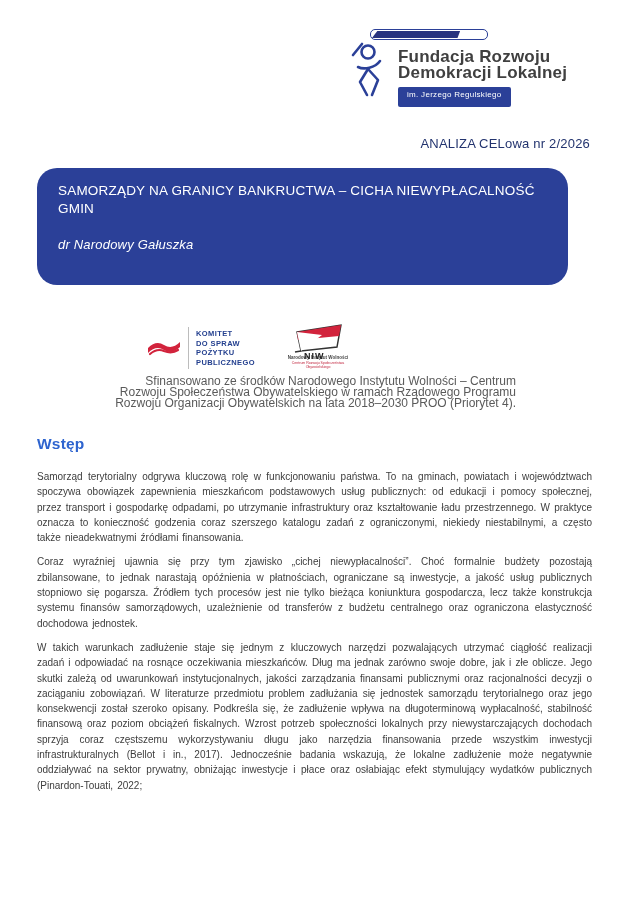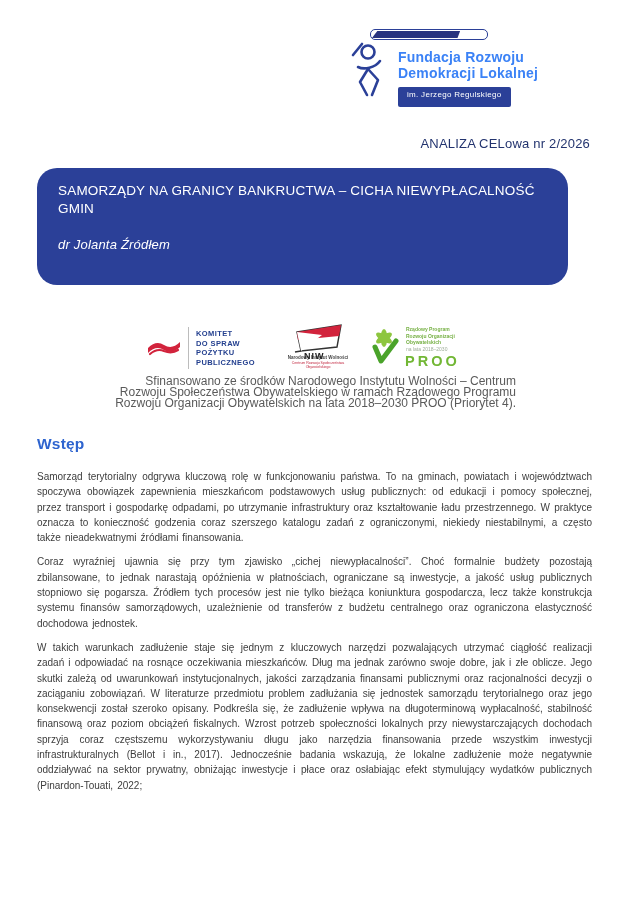--- a/index.html
+++ b/index.html
@@ -10,21 +10,21 @@
   
   .cel-logo{position:absolute;left:62px;top:28px;}
   .cel-line{font-size:18px;font-weight:bold;line-height:26px;color:#23397f;letter-spacing:.3px;}
   .cel-accent{color:#2c63d6;}
   
   .frdl{position:absolute;left:350px;top:28px;width:240px;height:84px;}
   .frdl-bar{position:absolute;left:20px;top:1px;width:116px;height:9px;border:1.3px solid #2b4098;border-radius:5px;overflow:hidden;background:#fff;}
   .frdl-bar-fill{position:absolute;left:1px;top:1px;bottom:1px;width:76%;background:#28337f;
     clip-path:polygon(0 100%,6% 0,100% 0,97% 100%);}
   .frdl-person{position:absolute;left:0;top:13px;}
-  .frdl-name{position:absolute;left:48px;top:21px;font-size:14px;font-weight:bold;color:#3b82f6;line-height:16px;letter-spacing:.2px;}
+  .frdl-name{position:absolute;left:48px;top:21px;font-size:17px;font-weight:bold;color:#404040;line-height:16px;letter-spacing:.2px;}
   .frdl-badge{position:absolute;left:48px;top:59px;background:#2b4098;color:#fff;font-size:8px;padding:3px 9px 8px;border-radius:2px;letter-spacing:.3px;}
   
   .issue-label{position:absolute;right:39px;top:136px;font-size:13px;color:#22336e;letter-spacing:.2px;}
   
   .banner{position:absolute;left:37px;top:168px;width:531px;height:117px;background:#2b4098;border-radius:20px;color:#ffffff;}
   .banner-title{position:absolute;left:21px;top:14px;right:28px;font-size:13.5px;font-weight:normal;line-height:17.5px;letter-spacing:.2px;}
   .banner-author{position:absolute;left:21px;top:69px;font-size:13px;font-style:italic;letter-spacing:.2px;}
   
   .logos-row{position:absolute;left:0;top:322px;width:629px;height:52px;}
   .logo-komitet{position:absolute;left:147px;top:5px;display:flex;align-items:center;gap:7px;}
@@ -70,21 +70,21 @@
       <div>Fundacja Rozwoju</div>
       <div>Demokracji Lokalnej</div>
     </div>
     <div class="frdl-badge">im. Jerzego Regulskiego</div>
   </div>
 
   <div class="issue-label">ANALIZA CELowa nr 2/2026</div>
 
   <div class="banner">
     <div class="banner-title">SAMORZĄDY NA GRANICY BANKRUCTWA – CICHA NIEWYPŁACALNOŚĆ GMIN</div>
-    <div class="banner-author">dr Jolanta Źródłem</div>
+    <div class="banner-author">dr Narodowy Gałuszka</div>
   </div>
 
   <div class="logos-row">
 
     <div class="logo-komitet">
       <svg width="34" height="22" viewBox="0 0 34 22">
         <path d="M1,11 Q9,3 17,8 Q25,13 33,5 L33,10 Q25,18 17,13 Q9,8 1,16 Z" fill="#d2233c"></path>
         <path d="M3,17 Q10,11 17,14 Q25,17 31,13" fill="none" stroke="#d2233c" stroke-width="2.2" stroke-linecap="round"></path>
       </svg>
       <div class="k-div"></div>
@@ -103,37 +103,20 @@
           <path d="M10,9 L54,2 L52,13 L11,17 Z" fill="#d2233c"></path>
           <path d="M10,9 L35,12 L14,28 Z" fill="#ffffff"></path>
           <line x1="14" y1="28" x2="8" y2="29" stroke="#333" stroke-width="1.4"></line>
         </svg>
         <span class="niw-acronym">NIW</span>
       </div>
       <div class="niw-caption">Narodowy Instytut Wolności</div>
       <div class="niw-sub">Centrum Rozwoju Społeczeństwa Obywatelskiego</div>
     </div>
 
-    <div class="logo-proo">
-      <svg class="proo-star" width="32" height="42" viewBox="0 0 32 42">
-        <g fill="#8dc63f">
-          <ellipse cx="16" cy="13" rx="3.4" ry="9"></ellipse>
-          <ellipse cx="16" cy="13" rx="3.4" ry="9" transform="rotate(60 16 13)"></ellipse>
-          <ellipse cx="16" cy="13" rx="3.4" ry="9" transform="rotate(120 16 13)"></ellipse>
-        </g>
-        <path d="M7,22 L13,36 L28,16" fill="none" stroke="#4aa32a" stroke-width="5" stroke-linecap="round" stroke-linejoin="round"></path>
-      </svg>
-      <div class="proo-lines">
-        <div>Rządowy Program</div>
-        <div>Rozwoju Organizacji</div>
-        <div>Obywatelskich</div>
-        <div class="dim">na lata 2018–2030</div>
-      </div>
-      <div class="proo-acronym">PROO</div>
-    </div>
 
   </div>
 
   <div class="funding">Sfinansowano ze środków Narodowego Instytutu Wolności – Centrum Rozwoju Społeczeństwa Obywatelskiego w ramach Rządowego Programu Rozwoju Organizacji Obywatelskich na lata 2018–2030 PROO (Priorytet 4).</div>
 
   <div class="wstep">Wstęp</div>
 
   <div class="body-text">
     <p>Samorząd terytorialny odgrywa kluczową rolę w funkcjonowaniu państwa. To na gminach, powiatach i województwach spoczywa obowiązek zapewnienia mieszkańcom podstawowych usług publicznych: od edukacji i pomocy społecznej, przez transport i gospodarkę odpadami, po utrzymanie infrastruktury oraz kształtowanie ładu przestrzennego. W praktyce oznacza to konieczność godzenia coraz szerszego katalogu zadań z ograniczonymi, niekiedy niestabilnymi, a często także nieadekwatnymi źródłami finansowania.</p>
     <p>Coraz wyraźniej ujawnia się przy tym zjawisko „cichej niewypłacalności”. Choć formalnie budżety pozostają zbilansowane, to jednak narastają opóźnienia w płatnościach, ograniczane są inwestycje, a jakość usług publicznych stopniowo się pogarsza. Źródłem tych procesów jest nie tylko bieżąca koniunktura gospodarcza, lecz także konstrukcja systemu finansów samorządowych, uzależnienie od transferów z budżetu centralnego oraz ograniczona elastyczność dochodowa jednostek.</p>

